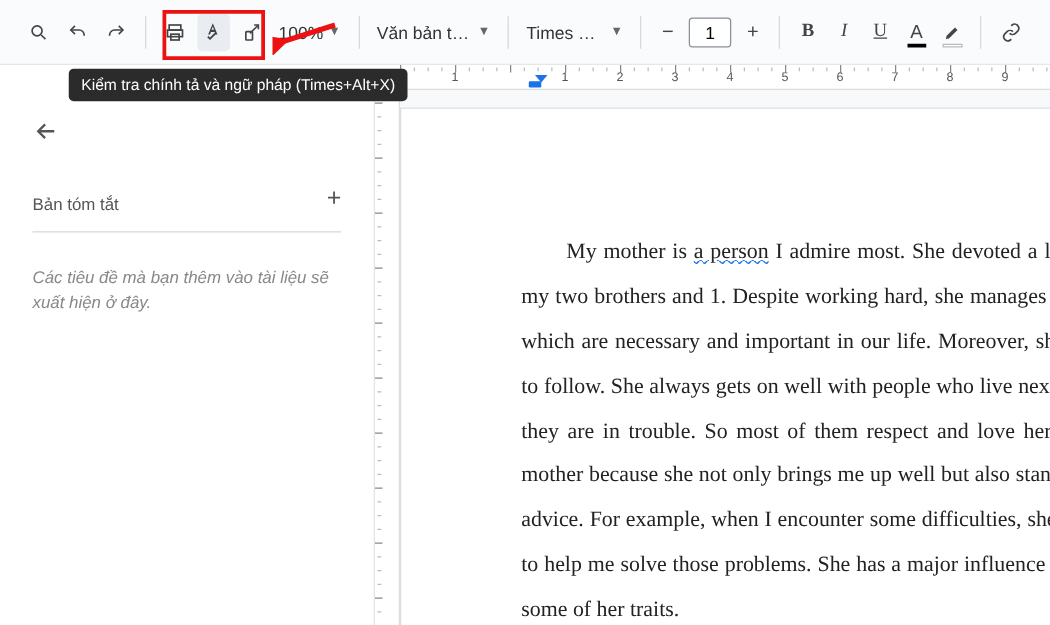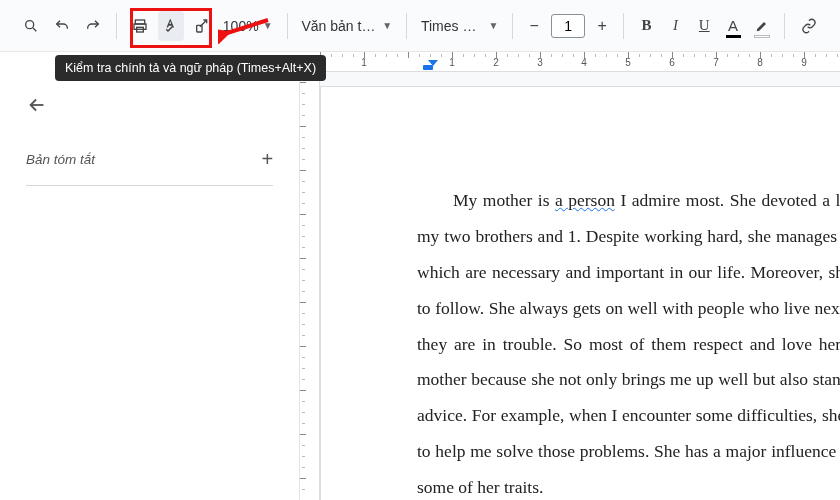--- a/index.html
+++ b/index.html
@@ -70,21 +70,21 @@
     background: #fff; border-right: 1px solid #ddd; font-size: 10px; color: #555;
   }
   .ruler-v .tick-major { position: absolute; left: 0; height: 1px; width: 6px; background: #888; }
   .ruler-v .tick-minor { position: absolute; left: 2px; height: 1px; width: 3px; background: #bbb; }
 
   .outline-panel {
     position: absolute; top: 72px; left: 0; width: 300px; bottom: 0;
     background: #fff; border-right: 1px solid #e3e3e3; padding: 22px 26px;
   }
   .back-btn { font-size: 22px; color: #555; cursor: pointer; margin-bottom: 26px; display: inline-block; }
-  .summary-row { display: flex; justify-content: space-between; align-items: center; padding-bottom: 14px; border-bottom: 1px solid #d7d7d7; margin-bottom: 26px; font-style: italic; }
+  .summary-row { display: flex; justify-content: space-between; align-items: flex-end; padding-bottom: 14px; border-bottom: 1px solid #d7d7d7; margin-bottom: 26px; }
   .summary-title { font-size: 13.5px; color: #555; }
   .plus { font-size: 20px; color: #555; cursor: pointer; }
   .outline-title { font-size: 13.5px; color: #555; margin-bottom: 14px; }
   .outline-hint { font-size: 13.5px; color: #888; font-style: italic; line-height: 1.5; }
 
   .doc-area {
     position: absolute; top: 72px; left: 320px; right: 0; bottom: 0;
     background: #f8f9fa; overflow: hidden;
   }
   .page {
@@ -303,20 +303,21 @@
   <div class="back-btn">
     <svg width="22" height="22" viewBox="0 0 24 24" fill="none" stroke="#555" stroke-width="2">
         <path d="M19 12H5"></path>
         <path d="M11 18l-6-6 6-6"></path>
       </svg>
   </div>
   <div class="summary-row">
     <div class="summary-title">Bản tóm tắt</div>
     <div class="plus">+</div>
   </div>
+  <div class="outline-hint">Các tiêu đề mà bạn thêm vào tài liệu sẽ xuất hiện ở đây.</div>
 </div>
 
 <div class="doc-area">
   <div class="page">
     <div class="doc-text">
       <span class="indent-first"></span><span>My mother is </span><span class="wavy">a person</span><span> I admire most. She devoted a lot of care in the upbringing of my two brothers and 1. Despite working hard, she manages to teach us many useful things which are necessary and important in our life. Moreover, she is a good role model for me to follow. She always gets on well with people who live next door and help everyone </span><span>when they are in trouble. So most of them respect and love her. I admire and look up to my mother because she not only brings me up well but also stands by me and gives some good advice. For example, when I encounter some difficulties, she will give me some useful tips to help me solve those problems. She has a major influence on me and I hope I will inherit some of her traits.</span>
     </div>
   </div>
 </div>
 

